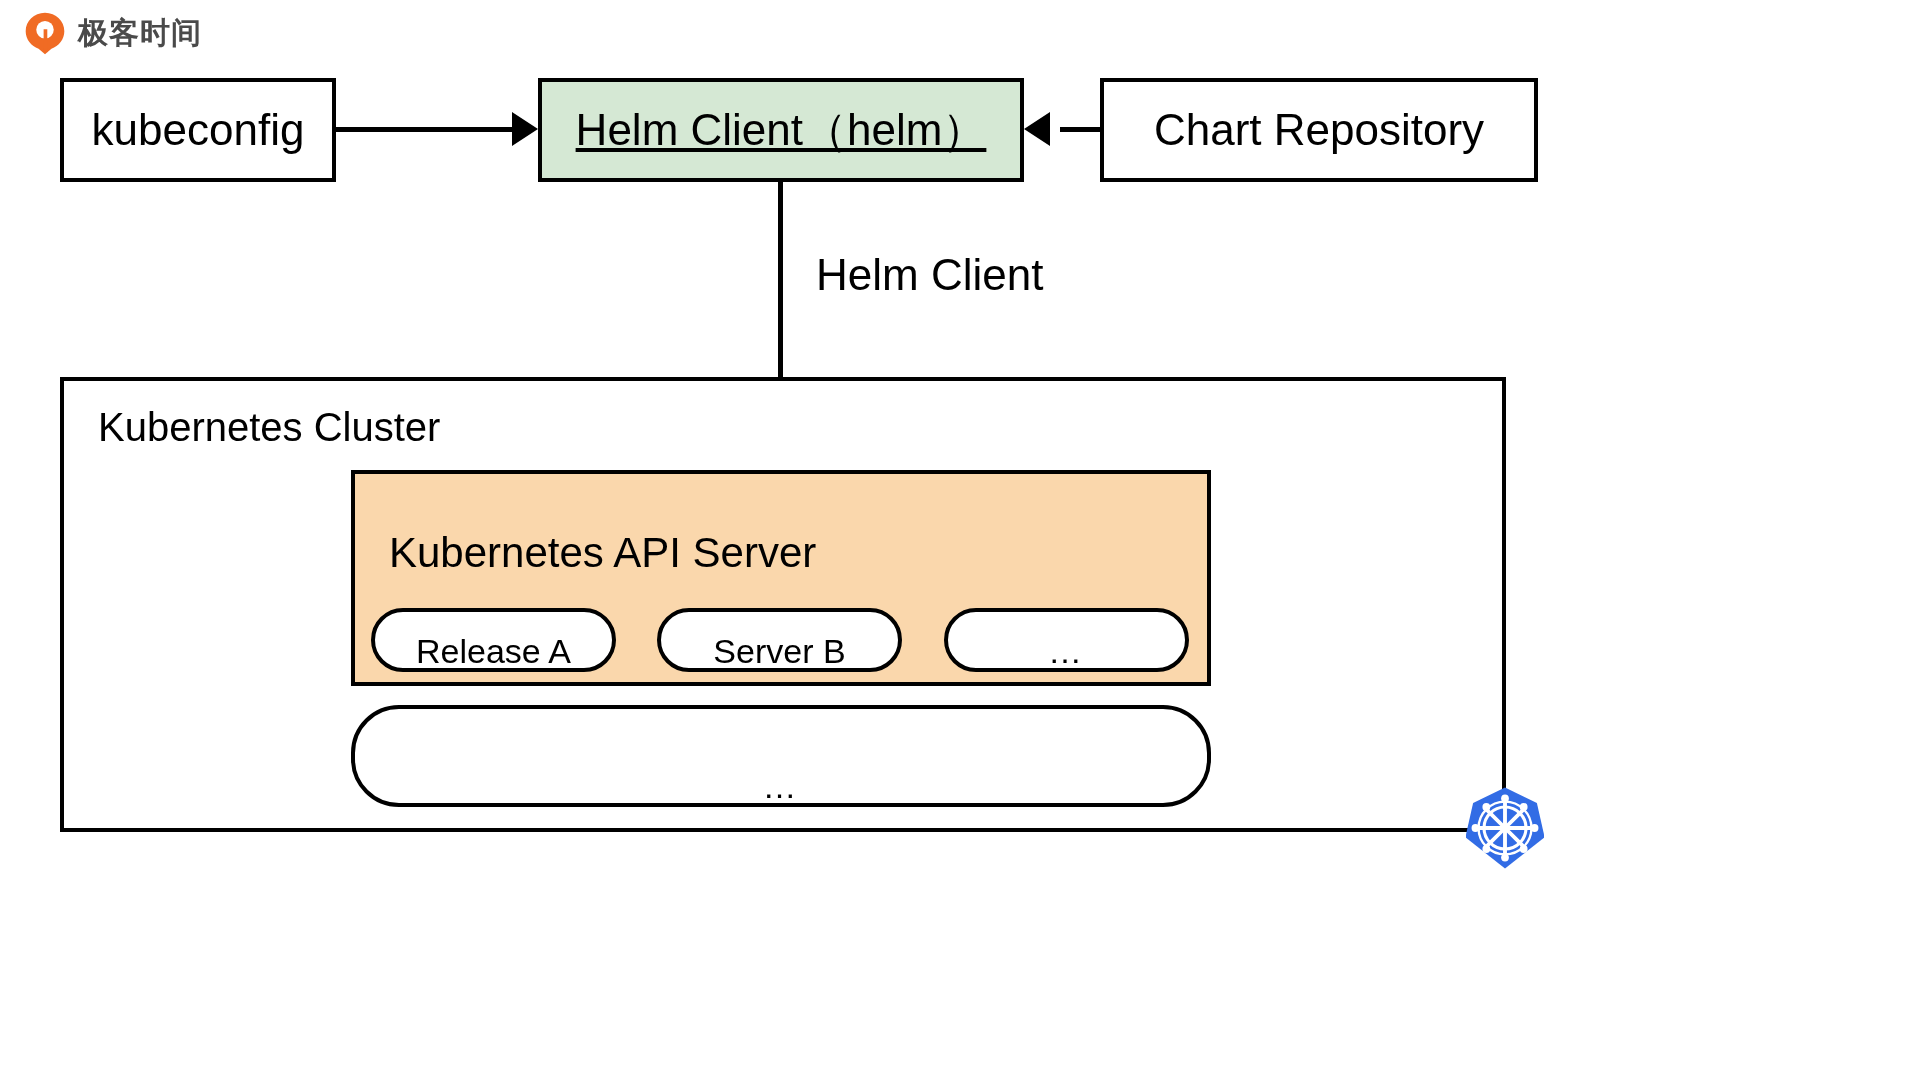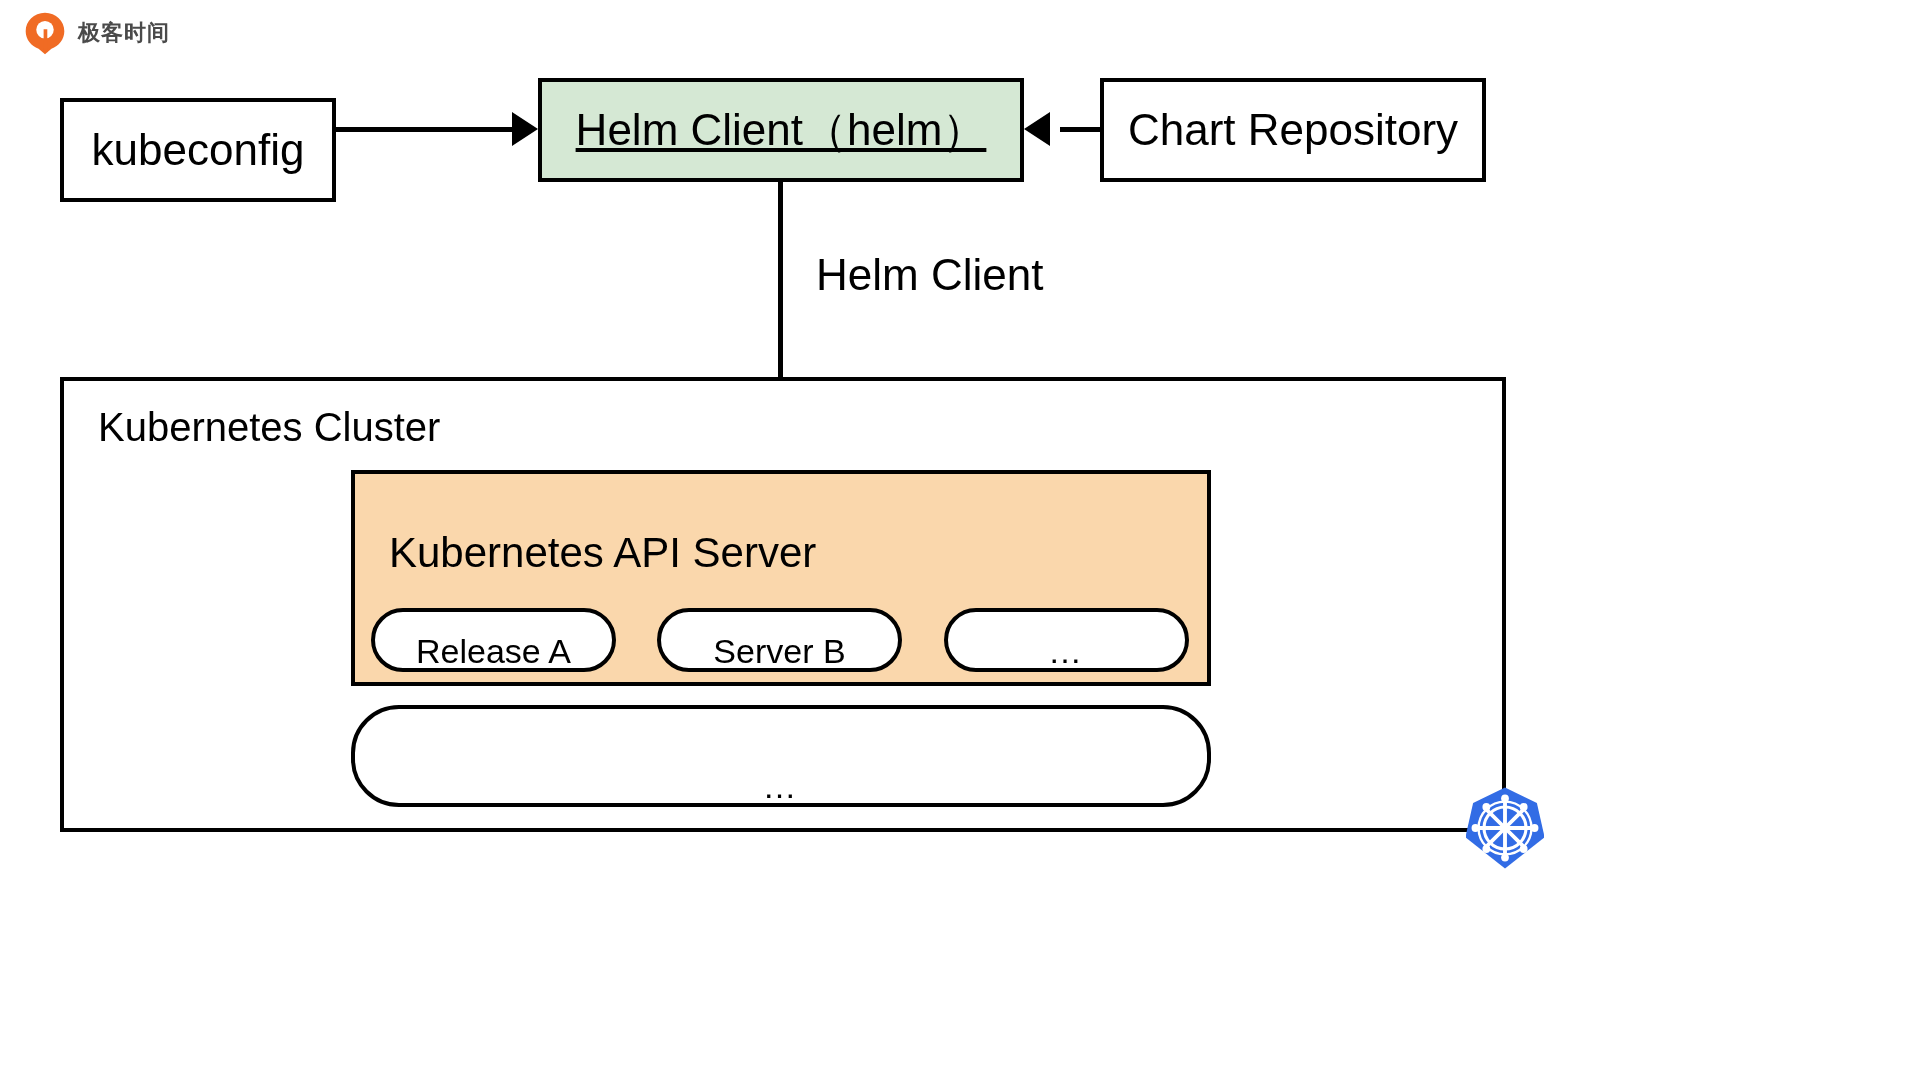--- a/index.html
+++ b/index.html
@@ -31,21 +31,21 @@
     align-items: center;
     gap: 10px;
   }
   .brand-mark {
     width: 46px;
     height: 46px;
     display: block;
   }
   .brand-text {
     font-family: "DejaVu Sans", "Liberation Sans", sans-serif;
-    font-size: 22px;
+    font-size: 30px;
     font-weight: 700;
     color: #4a4a4a;
     letter-spacing: 1px;
     line-height: 1;
     white-space: nowrap;
   }
 
   
   .node {
     position: absolute;
@@ -59,31 +59,31 @@
   }
   .node-label {
     font-size: 44px;
     line-height: 1.1;
     color: #000000;
     white-space: nowrap;
   }
 
   #box-kubeconfig {
     left: 60px;  top: 78px;
-    width: 276px; height: 104px; margin-top: 20px;
+    width: 276px; height: 104px;
   }
   #box-helm-client {
     left: 538px; top: 78px;
     width: 486px; height: 104px;
     background: #d5e8d4;
     text-decoration: underline;
   }
   #box-chart-repo {
     left: 1100px; top: 78px;
-    width: 386px; height: 104px;
+    width: 438px; height: 104px;
   }
 
   
   #box-cluster {
     left: 60px; top: 377px;
     width: 1446px; height: 455px;
     justify-content: flex-start;
     align-items: flex-start;
   }
   #cluster-title {

